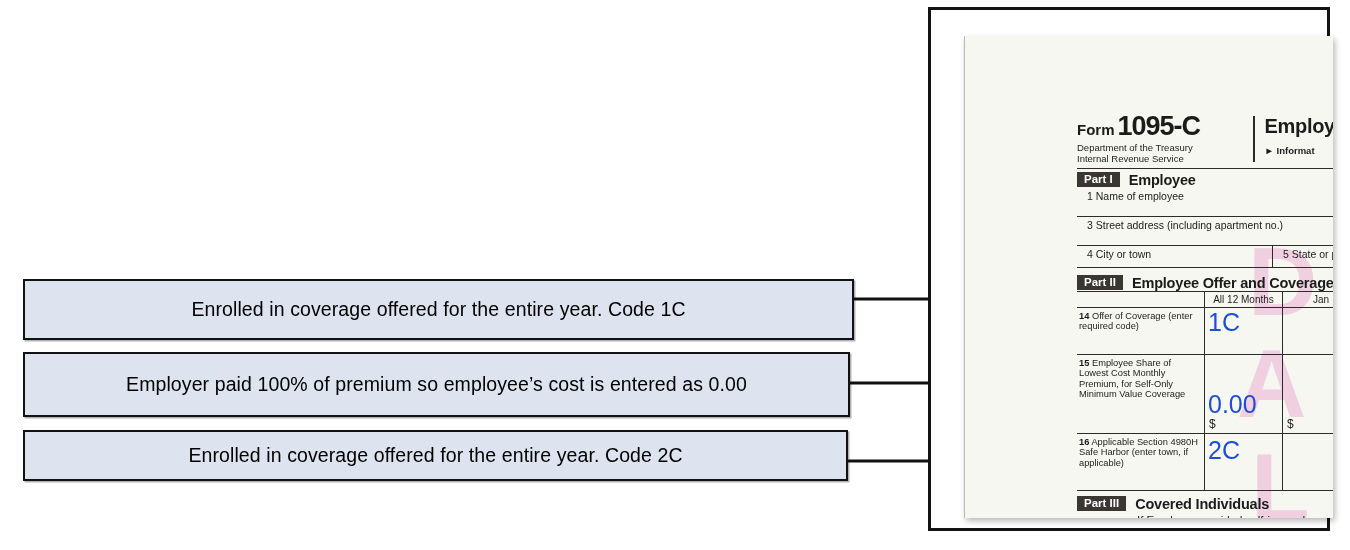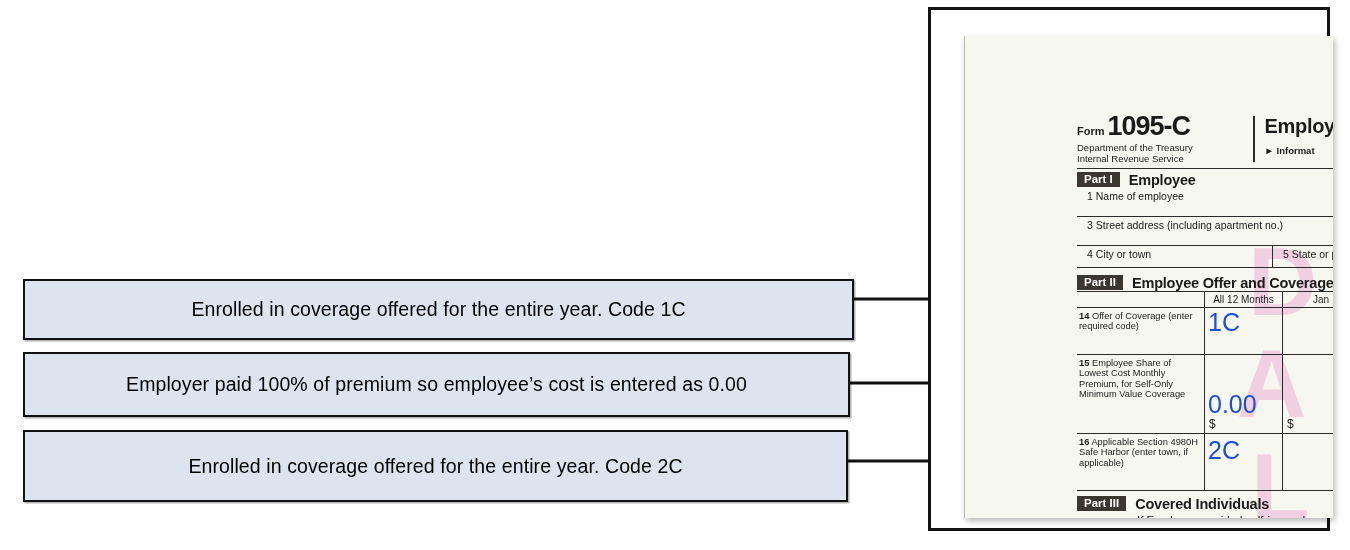--- a/index.html
+++ b/index.html
@@ -22,21 +22,21 @@
     align-items:center;
     justify-content:center;
     color:#000000;
     font-size:19.5px;
     letter-spacing:.1px;
     white-space:nowrap;
     box-shadow:1.5px 1.5px 0 rgba(0,0,0,.30);
   }
   #callout-1{left:23px;  top:279px; width:831px; height:61px;}
   #callout-2{left:23px;  top:352px; width:827px; height:65px;}
-  #callout-3{left:23px;  top:430px; width:825px; height:72px;}
+  #callout-3{left:23px;  top:430px; width:825px; height:51px;}
   .callout .txt{display:block;}
 
   
   #connectors{position:absolute;left:0;top:0;width:1350px;height:550px;}
 
   
   #scan-frame{
     position:absolute;
     left:928px; top:7px;
     width:402px; height:524px;
@@ -77,21 +77,21 @@
   #wm-l{left:286px;top:404px;}
 
   .formlayer{position:relative;z-index:2;}
 
   
   .masthead{display:flex;align-items:flex-start;}
   .mast-left{width:170px;padding-right:6px;}
   .mast-rule{width:1.5px;background:#2a2a2a;align-self:stretch;margin:2px 10px 2px 0;}
   .mast-right{flex:1;padding-top:1px;}
   .formno{display:flex;align-items:baseline;}
-  .formno .lbl{font-size:11px;font-weight:bold;margin-right:3px;letter-spacing:0;}
+  .formno .lbl{font-size:15px;font-weight:bold;margin-right:3px;letter-spacing:0;}
   .formno .num{font-size:27px;font-weight:bold;letter-spacing:-1px;line-height:.95;}
   .dept{font-size:9.5px;line-height:11px;margin-top:2px;}
   .bigtitle{font-size:20px;font-weight:bold;letter-spacing:-.3px;white-space:nowrap;}
   .subtitle{font-size:9.5px;font-weight:bold;margin-top:7px;white-space:nowrap;}
 
   
   .partrow{display:flex;align-items:center;margin-top:4px;border-top:1.6px solid #2b2b2b;padding-top:3px;}
   .partbadge{
     background:#3a3632;color:#fff;font-weight:bold;font-size:11.5px;
     padding:1px 7px 2px 7px;margin-right:9px;letter-spacing:0;

